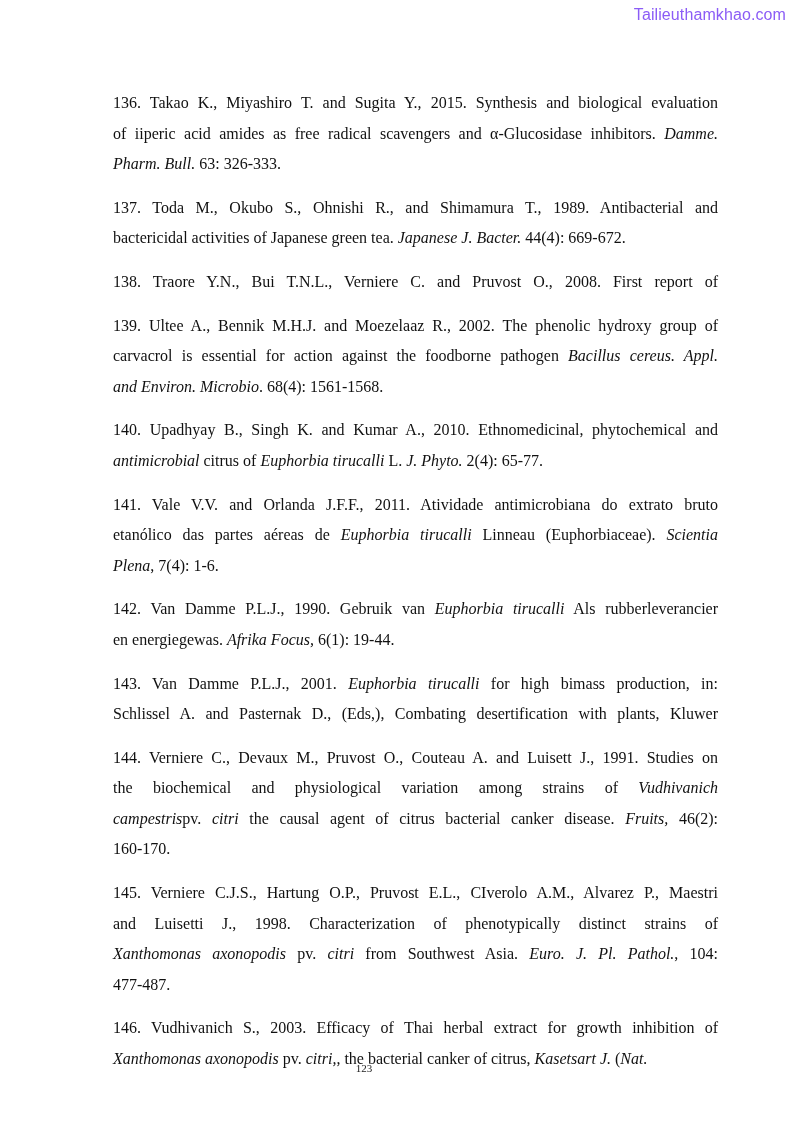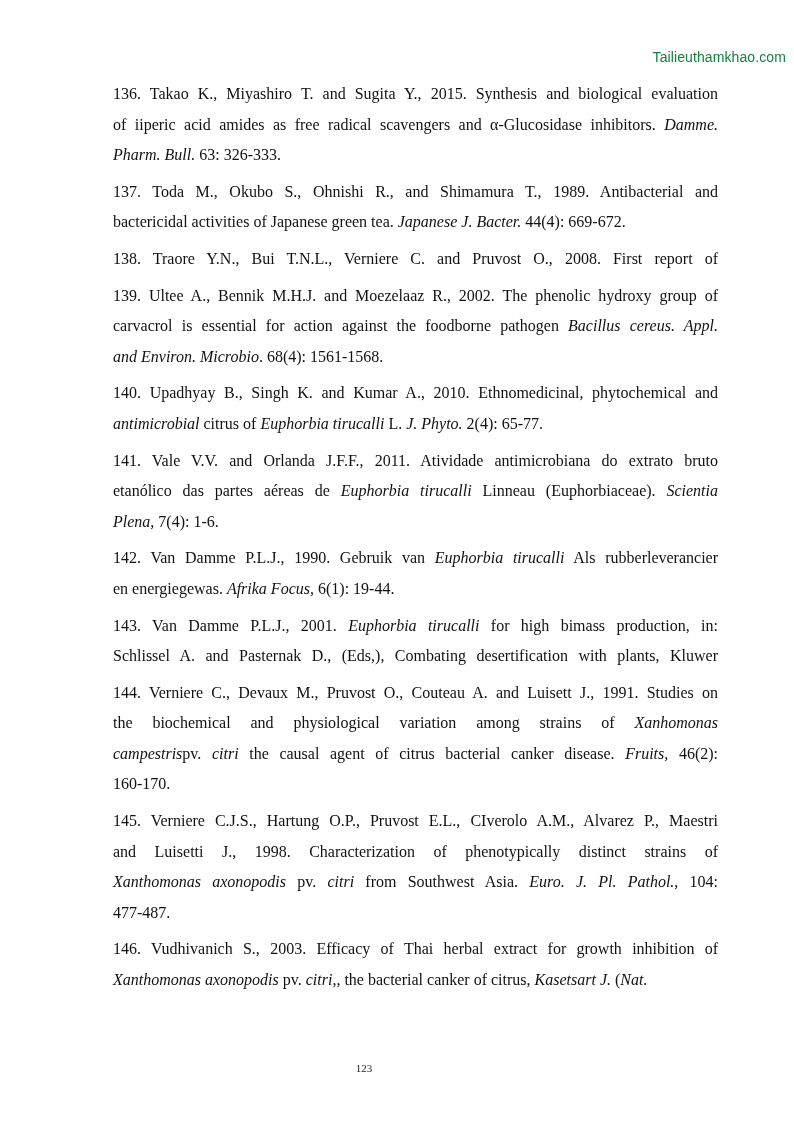--- a/index.html
+++ b/index.html
@@ -1,21 +1,21 @@
 <!DOCTYPE html>
 <html><head>
 <meta charset="utf-8">
 <style>
   html, body { margin: 0; padding: 0; background: #ffffff; }
   body { width: 794px; height: 1123px; position: relative; overflow: hidden;
          font-family: "Liberation Serif", "DejaVu Serif", serif; color: #111111; }
   .watermark { position: absolute; top: 6px; right: 8px; font-family: "Liberation Sans", "DejaVu Sans", sans-serif;
-               font-size: 14px; color: #15803d; letter-spacing: 0.1px; margin-top: 43px; }
+               font-size: 16px; color: #8b5cf6; letter-spacing: 0.1px; }
   .refs { position: absolute; left: 113px; top: 75px; width: 605px; }
-  .ref { margin: 4px 0 6px 0; }
+  .ref { margin: 13px 0 6px 0; }
   .line { display: block; height: 30.6px; line-height: 30.6px; font-size: 16px; white-space: nowrap;
           text-align: justify; text-align-last: justify; }
   .line.last { text-align-last: left; }
   .line i { font-style: italic; }
   .page-number { position: absolute; top: 1062px; left: 0; width: 728px; text-align: center; font-size: 11px; color: #222; }
 </style>
 </head>
 <body>
 
 <div class="watermark">Tailieuthamkhao.com</div>
@@ -50,21 +50,21 @@
     <div class="ref">
       <span class="line"><span>142. Van Damme P.L.J., 1990. Gebruik van </span><i>Euphorbia tirucalli</i><span> Als rubberleverancier</span></span>
       <span class="line last"><span>en energiegewas. </span><i>Afrika Focus,</i><span> 6(1): 19-44.</span></span>
     </div>
     <div class="ref">
       <span class="line"><span>143. Van Damme P.L.J., 2001. </span><i>Euphorbia tirucalli</i><span> for high bimass production, in:</span></span>
       <span class="line"><span>Schlissel A. and Pasternak D., (Eds,), Combating desertification with plants, Kluwer</span></span>
     </div>
     <div class="ref">
       <span class="line"><span>144. Verniere C., Devaux M., Pruvost O., Couteau A. and Luisett J., 1991. Studies on</span></span>
-      <span class="line"><span>the biochemical and physiological variation among strains of </span><i>Xanhomonas</i></span>
+      <span class="line"><span>the biochemical and physiological variation among strains of </span><i>Vudhivanich</i></span>
       <span class="line"><i>campestris</i><span>pv. </span><i>citri</i><span> the causal agent of citrus bacterial canker disease. </span><i>Fruits,</i><span> 46(2):</span></span>
       <span class="line last"><span>160-170.</span></span>
     </div>
     <div class="ref">
       <span class="line"><span>145. Verniere C.J.S., Hartung O.P., Pruvost E.L., CIverolo A.M., Alvarez P., Maestri</span></span>
       <span class="line"><span>and Luisetti J., 1998. Characterization of phenotypically distinct strains of</span></span>
       <span class="line"><i>Xanthomonas axonopodis</i><span> pv. </span><i>citri</i><span> from Southwest Asia. </span><i>Euro. J. Pl. Pathol.</i><span>, 104:</span></span>
       <span class="line last"><span>477-487.</span></span>
     </div>
     <div class="ref">

